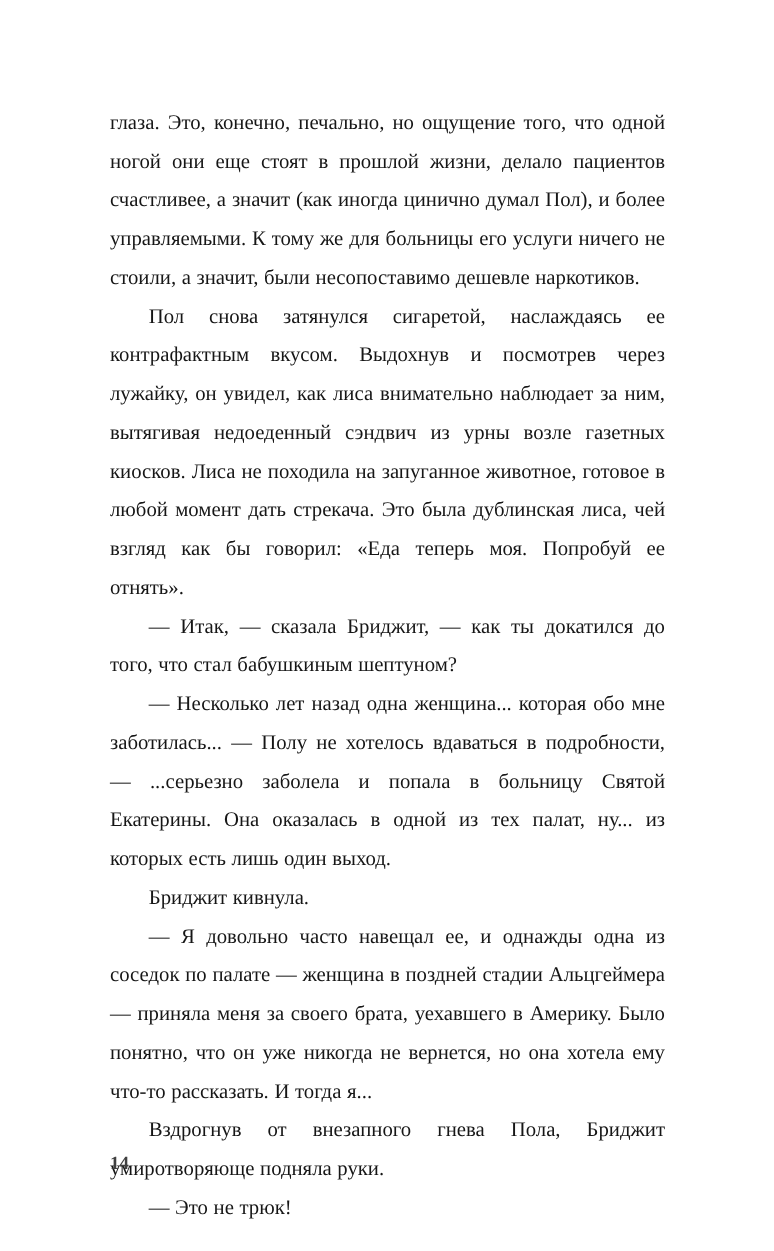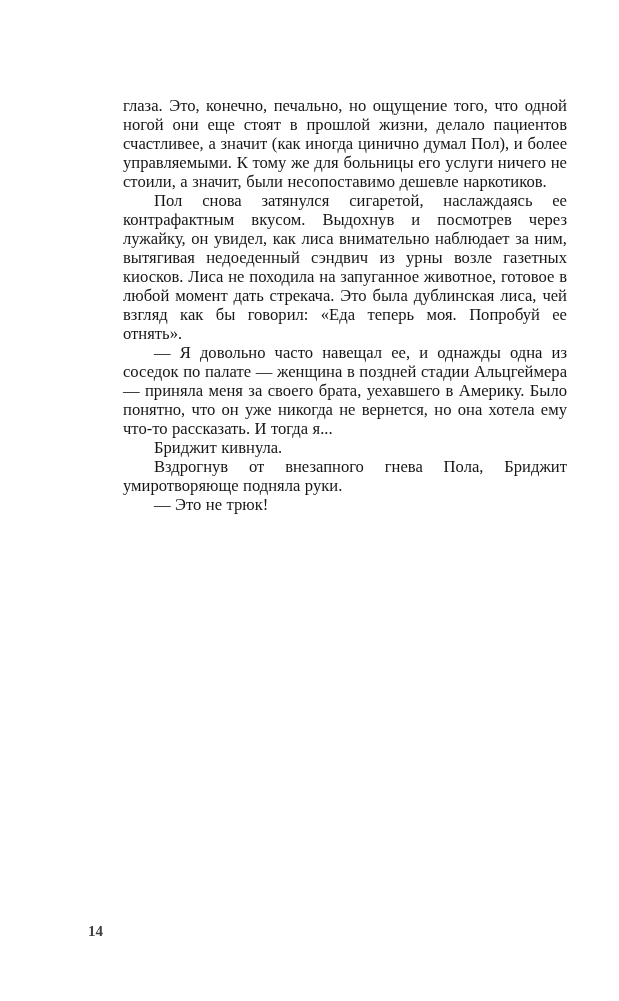--- a/index.html
+++ b/index.html
@@ -16,29 +16,28 @@
     overflow: hidden;
   }
   .book-page {
     position: absolute;
     inset: 0;
     background: #ffffff;
   }
   .text-block {
     position: absolute;
     left: 88px;
-    top: 96px;
+    top: 82px;
     width: 444px;
     font-size: 16.6px;
-    line-height: 19px;
+    line-height: 31px;
     text-align: justify;
     hyphens: auto;
     -webkit-hyphens: auto;
     word-spacing: 0.02em;
-    margin-left: 35px;
   }
   .text-block p.para {
     margin: 0;
     padding: 0;
     text-indent: 0;
   }
   .text-block p.para.indent {
     text-indent: 31px;
     font-family: Liberation Serif, serif;
   }
@@ -52,19 +51,21 @@
     font-family: "Liberation Serif", "DejaVu Serif", serif;
   }
 </style>
 </head>
 <body>
 
 <div class="book-page">
   <div class="text-block">
       <p class="para">глаза. Это, конечно, печально, но ощущение того, что одной ногой они еще стоят в прошлой жизни, делало пациентов счастливее, а значит (как иногда цинично думал Пол), и более управляемыми. К тому же для больницы его услуги ничего не стоили, а значит, были несопоставимо дешевле наркотиков.</p>
       <p class="para indent">Пол снова затянулся сигаретой, наслаждаясь ее контрафактным вкусом. Выдохнув и посмотрев через лужайку, он увидел, как лиса внимательно наблюдает за ним, вытягивая недоеденный сэндвич из урны возле газетных киосков. Лиса не походила на запуганное животное, готовое в любой момент дать стрекача. Это была дублинская лиса, чей взгляд как бы говорил: «Еда теперь моя. Попробуй ее отнять».</p>
+      <p class="para indent">— Итак, — сказала Бриджит, — как ты докатился до того, что стал бабушкиным шептуном?</p>
+      <p class="para indent">— Несколько лет назад одна женщина... которая обо мне заботилась... — Полу не хотелось вдаваться в подробности, — ...серьезно заболела и попала в больницу Святой Екатерины. Она оказалась в одной из тех палат, ну... из которых есть лишь один выход.</p>
+      <p class="para indent">Бриджит кивнула.</p>
       <p class="para indent">— Я довольно часто навещал ее, и однажды одна из соседок по палате — женщина в поздней стадии Альцгеймера — приняла меня за своего брата, уехавшего в Америку. Было понятно, что он уже никогда не вернется, но она хотела ему что-то рассказать. И тогда я...</p>
-      <p class="para indent">Бриджит кивнула.</p>
       <p class="para indent">Вздрогнув от внезапного гнева Пола, Бриджит умиротворяюще подняла руки.</p>
       <p class="para indent">— Это не трюк!</p>
     </div>
   <div class="page-number">14</div>
 </div>
 
 </body></html>

